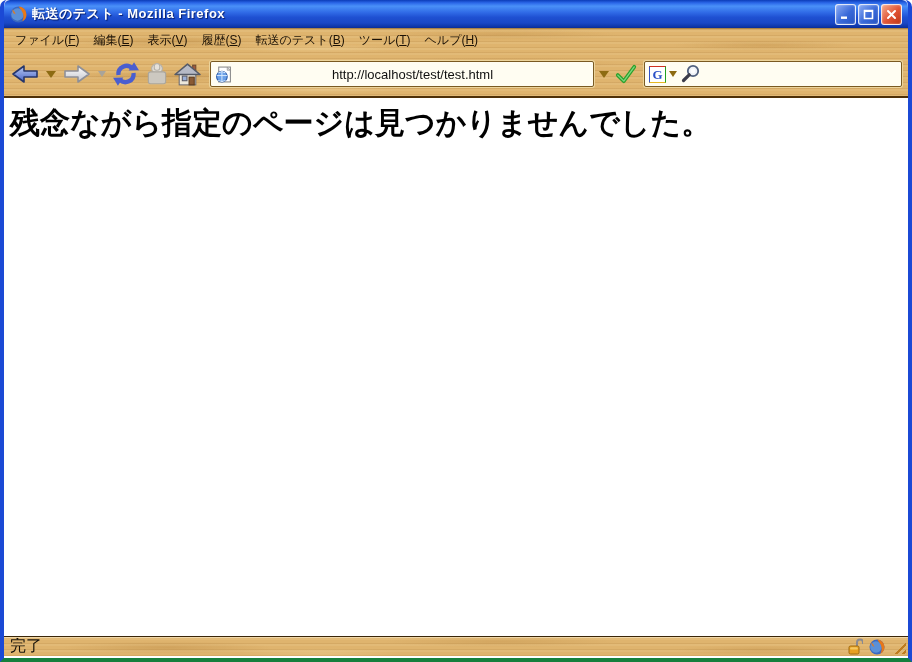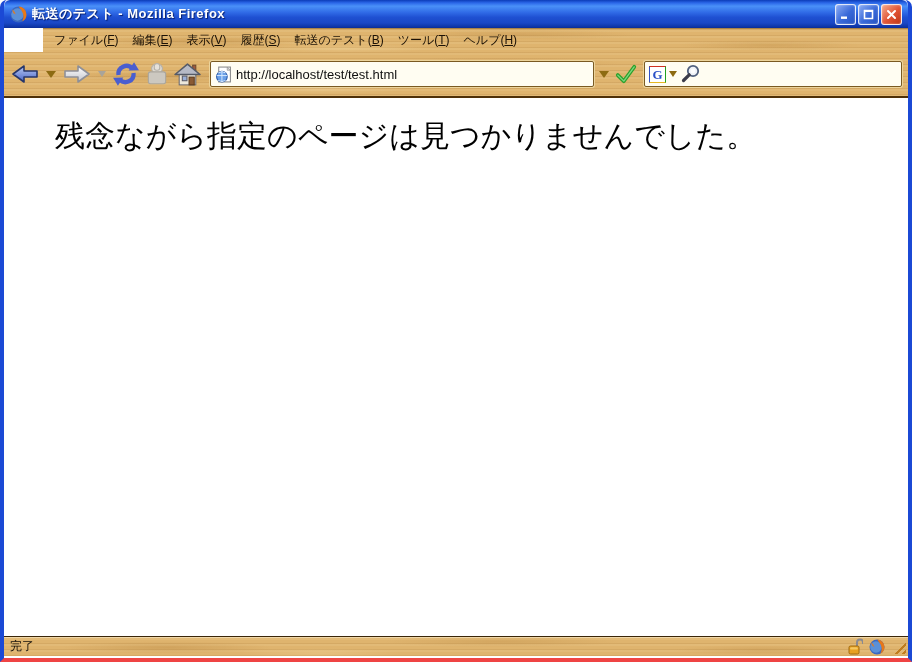--- a/index.html
+++ b/index.html
@@ -1,19 +1,19 @@
 <!DOCTYPE html>
 <html><head>
 <meta charset="utf-8">
 <style>
   * { margin:0; padding:0; box-sizing:border-box; }
   html,body { background:#ffffff; font-family:"Liberation Sans", sans-serif; }
   #window {
     position:relative; width:912px; height:662px;
-    border-left:4px solid #1b49d5; border-right:4px solid #1b49d5; border-bottom:4px solid #ef4444;
+    border-left:4px solid #1b49d5; border-right:4px solid #1b49d5; border-bottom:4px solid #15803d;
     border-radius:7px 7px 0 0; overflow:hidden; background:#ffffff;
   }
   
   .titlebar {
     height:28px; display:flex; align-items:center; padding:0 4px;
     background:linear-gradient(to bottom,#0c3cb8 0%,#2a66e8 10%,#4a90f8 22%,#2f6ae6 45%,#1e50d2 62%,#1a48c6 82%,#0e36a8 95%,#0a2d96 100%);
     border-radius:6px 6px 0 0;
   }
   .titlebar .fx { width:17px; height:17px; margin:0 5px 0 2px; flex:0 0 auto; }
   .title-text {
@@ -33,57 +33,57 @@
     background-color:#dfb46e;
     background-image:
       radial-gradient(150px 9px at 18% 55%, rgba(150,95,25,.20), transparent 70%),
       radial-gradient(170px 8px at 55% 25%, rgba(150,95,25,.16), transparent 70%),
       radial-gradient(130px 8px at 84% 70%, rgba(150,95,25,.16), transparent 70%),
       radial-gradient(120px 7px at 35% 85%, rgba(255,235,185,.22), transparent 70%),
       repeating-linear-gradient(to bottom, rgba(120,70,15,.10) 0 1px, rgba(255,240,200,.10) 1px 3px, rgba(0,0,0,0) 3px 6px);
   }
   .menubar {
     height:24px; display:flex; align-items:center; padding-left:4px;
-    font-size:12px; color:#1c1206; border-top:1px solid rgba(90,55,10,.4);margin-left:39px;
+    font-size:12px; color:#1c1206; border-top:1px solid rgba(90,55,10,.4);
   }
   .menu-item { padding:3px 7px; white-space:nowrap; cursor:default; }
   .menu-item .key { text-decoration:underline; }
   
   .navbar {
     height:46px; display:flex; align-items:center; padding:0 6px 0 5px; gap:2px;
     border-bottom:2px solid #4e3008;
   }
   .navbtn { border:none; background:transparent; padding:1px; display:flex; align-items:center; justify-content:center; }
   .droparrow { width:0; height:0; border-left:5px solid transparent; border-right:5px solid transparent; border-top:7px solid #8d6b12; margin:0 3px; }
   .droparrow.disabled { border-top-color:#a9a49a; }
   .droparrow.small { border-left-width:4px; border-right-width:4px; border-top-width:6px; }
   .field {
     display:flex; align-items:center; background:#fffdf2;
     border:1px solid #7a5a22; box-shadow:0 0 0 1px #ecd49c; border-radius:2px; height:26px;
   }
   .locbar { flex:1 1 auto; margin-left:6px; padding:0 4px; }
   .locbar input, .searchbar input {
     border:none; outline:none; background:transparent; font-size:13px; color:#101010;
-    font-family:"Liberation Sans", sans-serif; width:100%; height:22px;
+    font-family:"Liberation Sans", sans-serif; width:100%; height:22px;text-align:center;
   }
   .searchbar { width:258px; margin-left:4px; padding:0 2px 0 4px; }
   .searchbar input { width:150px; flex:1 1 auto; }
   .searchbar input::placeholder { color:#c08030; opacity:1; }
   .gicon {
     width:17px; height:17px; background:#ffffff; font-weight:bold; font-size:13px; line-height:15px;
     color:#2a50c8; text-align:center; font-family:"Liberation Serif", serif;
     border-top:1px solid #d03020; border-left:1px solid #3050c8; border-right:1px solid #20a020; border-bottom:1px solid #e8b820;
   }
   
   .content { height:538px; background:#ffffff; overflow:hidden; }
-  .content h1 { font-size:30px; font-weight:normal; color:#000000; padding:20px 6px; letter-spacing:0px; line-height:1.2;margin-left:45px; }
+  .content h1 { font-size:30px; font-weight:bold; color:#000000; padding:7px 6px; letter-spacing:0px; line-height:1.2; }
   
   .statusbar {
     height:20px; border-top:1px solid #3a2608; display:flex; align-items:center;
-    padding:0 2px 0 6px; font-size:12px; color:#14100a; position:relative;
+    padding:0 2px 0 6px; font-size:16px; color:#14100a; position:relative;
   }
   .statusbar::before { content:""; position:absolute; left:0; right:0; top:0; height:1px; background:rgba(255,240,205,.65); }
   .status-spacer { flex:1 1 auto; }
   .grip {
     width:15px; height:15px; margin-left:6px;
     background:repeating-linear-gradient(135deg, rgba(0,0,0,0) 0 3px, #c07c1e 3px 5px);
     clip-path:polygon(100% 0, 100% 100%, 0 100%);
   }
   .sicon { margin-left:6px; display:flex; align-items:center; }
 </style>

